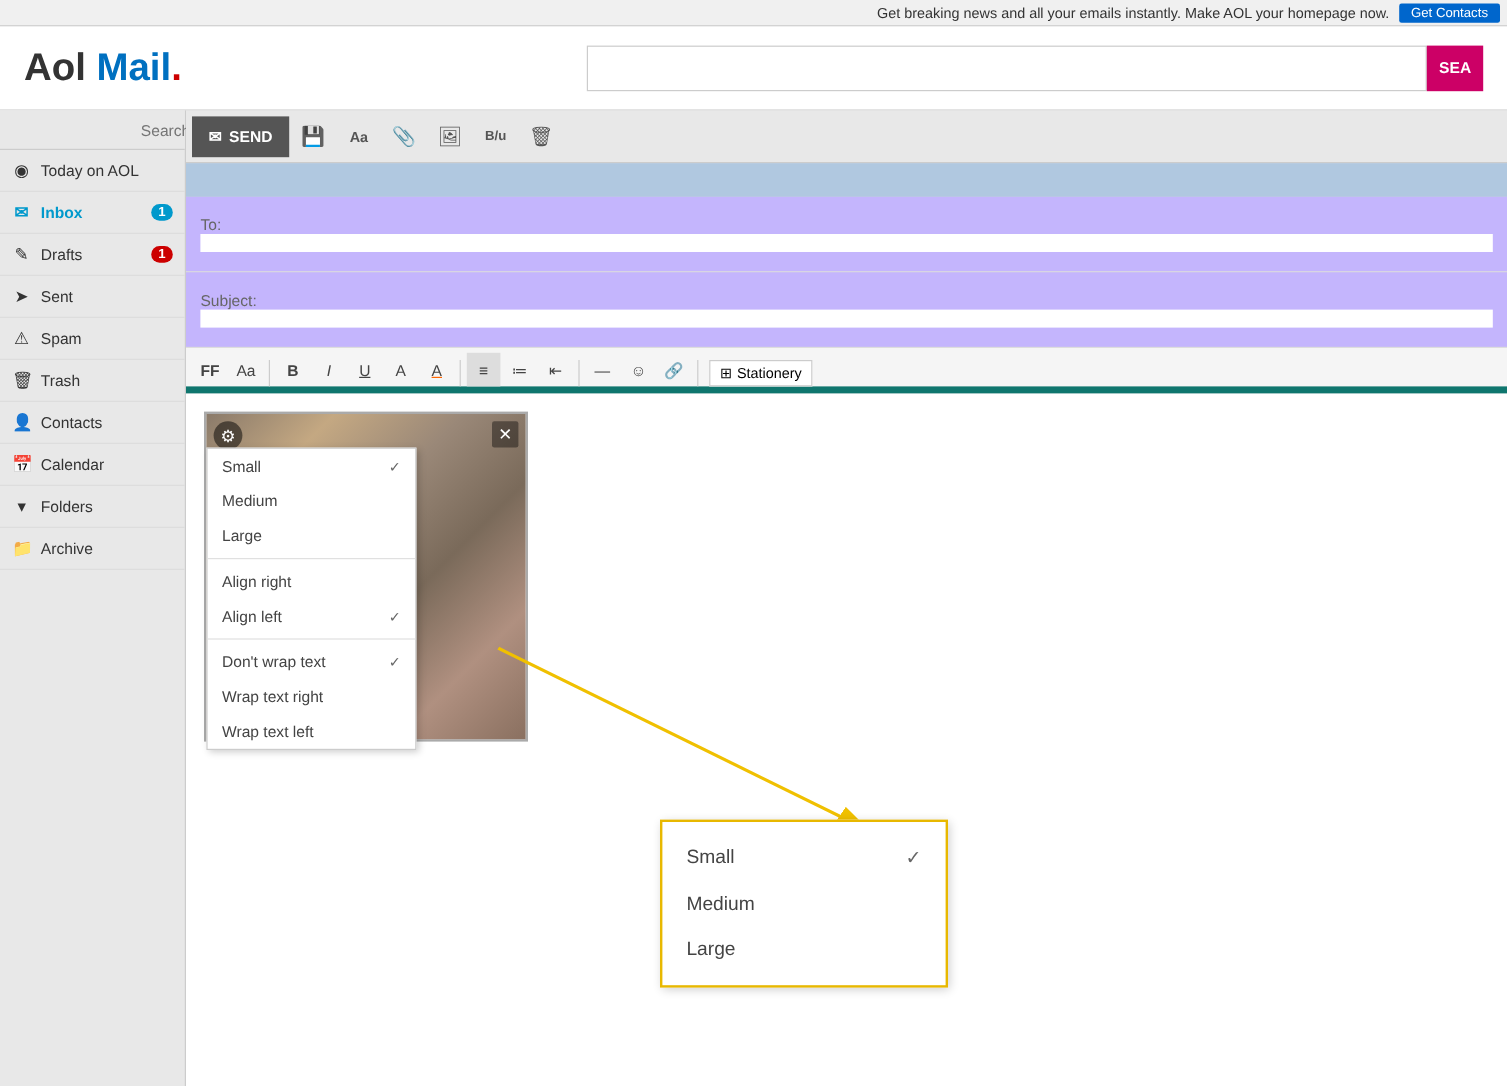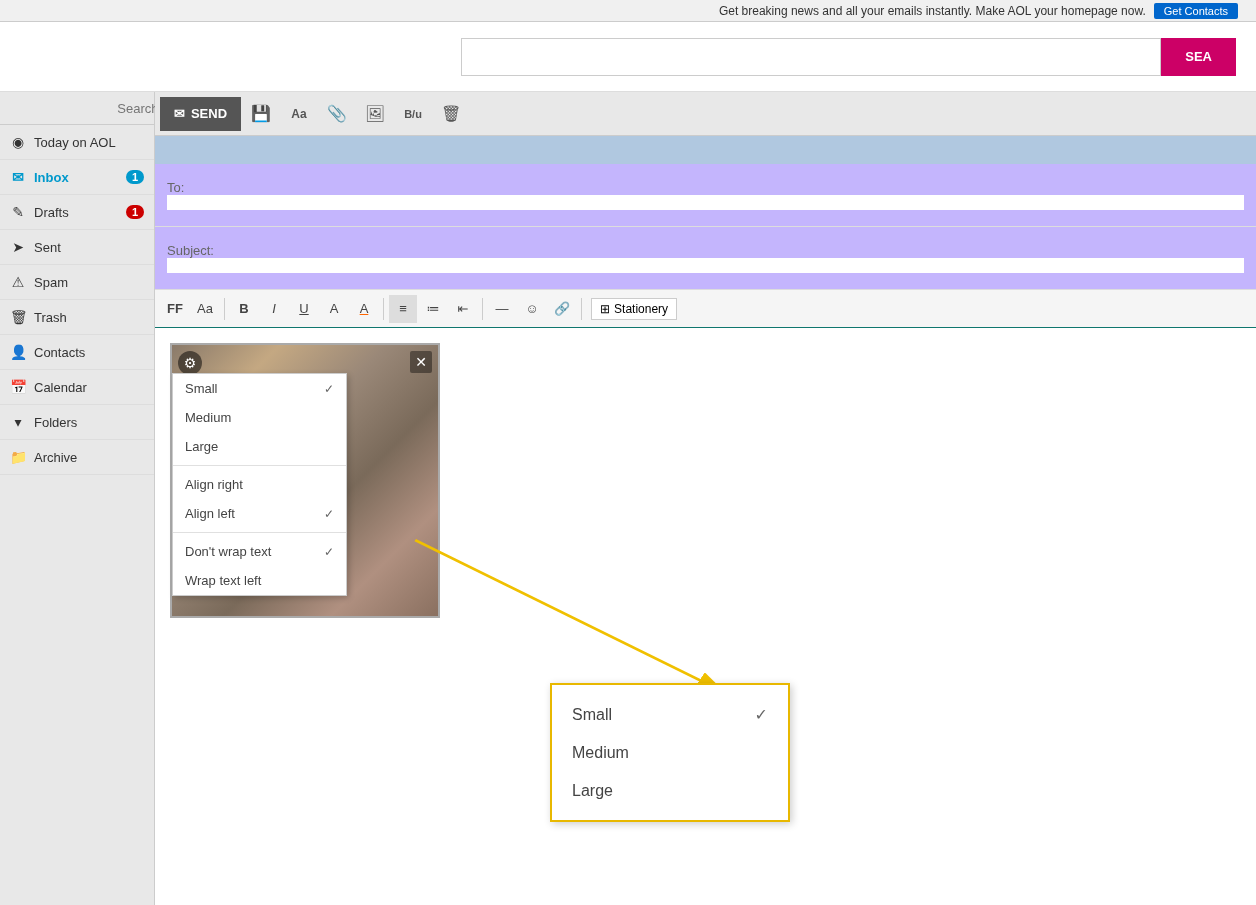--- a/index.html
+++ b/index.html
@@ -5,21 +5,21 @@
     * { margin: 0; padding: 0; box-sizing: border-box; }
     body { font-family: Arial, sans-serif; background: #d0d0d0; width: 1256px; min-height: 905px; overflow: hidden; }
 
     
     .top-banner {
       background: #f0f0f0;
       height: 22px;
       display: flex;
       align-items: center;
       justify-content: flex-end;
-      padding-right: 18px;
+      padding-right: 6px;
       font-size: 12px;
       color: #333;
       border-bottom: 1px solid #ccc;
     }
     .get-started-btn {
       background: #0066cc;
       color: white;
       border: none;
       padding: 2px 10px;
       font-size: 11px;
@@ -56,21 +56,21 @@
       border: 1px solid #ccc;
       padding: 0 10px;
       font-size: 14px;
       outline: none;
     }
     .search-button {
       background: #cc0066;
       color: white;
       border: none;
       height: 38px;
-      padding: 0 24px;
+      padding: 0 10px;
       font-size: 13px;
       font-weight: bold;
       cursor: pointer;
     }
 
     
     .main-layout {
       display: flex;
       height: calc(905px - 22px - 70px);
     }
@@ -199,23 +199,23 @@
     }
     .email-to-bar {
       background: #b0c8e0;
       height: 28px;
       margin: 0;
     }
 
     
     .format-toolbar {
       background: #f5f5f5;
-      border-bottom: 1px solid #0f766e;
-      display: flex;
-      align-items: center;
+      border-bottom: 6px solid #0f766e;
+      display: flex;
+      align-items: flex-end;
       height: 38px;
       padding: 0 6px;
       gap: 2px;
     }
     .fmt-btn {
       background: transparent;
       border: 1px solid transparent;
       height: 28px;
       min-width: 28px;
       cursor: pointer;
@@ -355,20 +355,24 @@
   </style>
 </head>
 <body>
 
 <div class="top-banner">
   <span>Get breaking news and all your emails instantly. Make AOL your homepage now.</span>
   <button class="get-started-btn">Get Contacts</button>
 </div>
 
 <div class="header">
+  <div class="logo">
+    <span class="aol">Aol</span>
+    <span class="mail">Mail</span><span class="dot">.</span>
+  </div>
   <div class="search-bar">
     <input class="search-input" type="text" style="">
     <button class="search-button">SEA</button>
   </div>
 </div>
 
 <div class="main-layout">
 
   <div class="sidebar">
     <div class="search-mail-row">
@@ -533,20 +537,23 @@
               <span>Align right</span>
             </div>
             <div class="menu-item">
               <span>Align left</span>
               <span class="check-mark">✓</span>
             </div>
             <div class="menu-divider"></div>
             <div class="menu-item">
               <span>Don't wrap text</span>
               <span class="check-mark">✓</span>
+            </div>
+            <div class="menu-item">
+              <span>Wrap text right</span>
             </div>
             <div class="menu-item">
               <span>Wrap text left</span>
             </div>
           </div>
         </div>
       </div>
 
       <div class="context-menu-large">
         <div class="menu-item-large">

